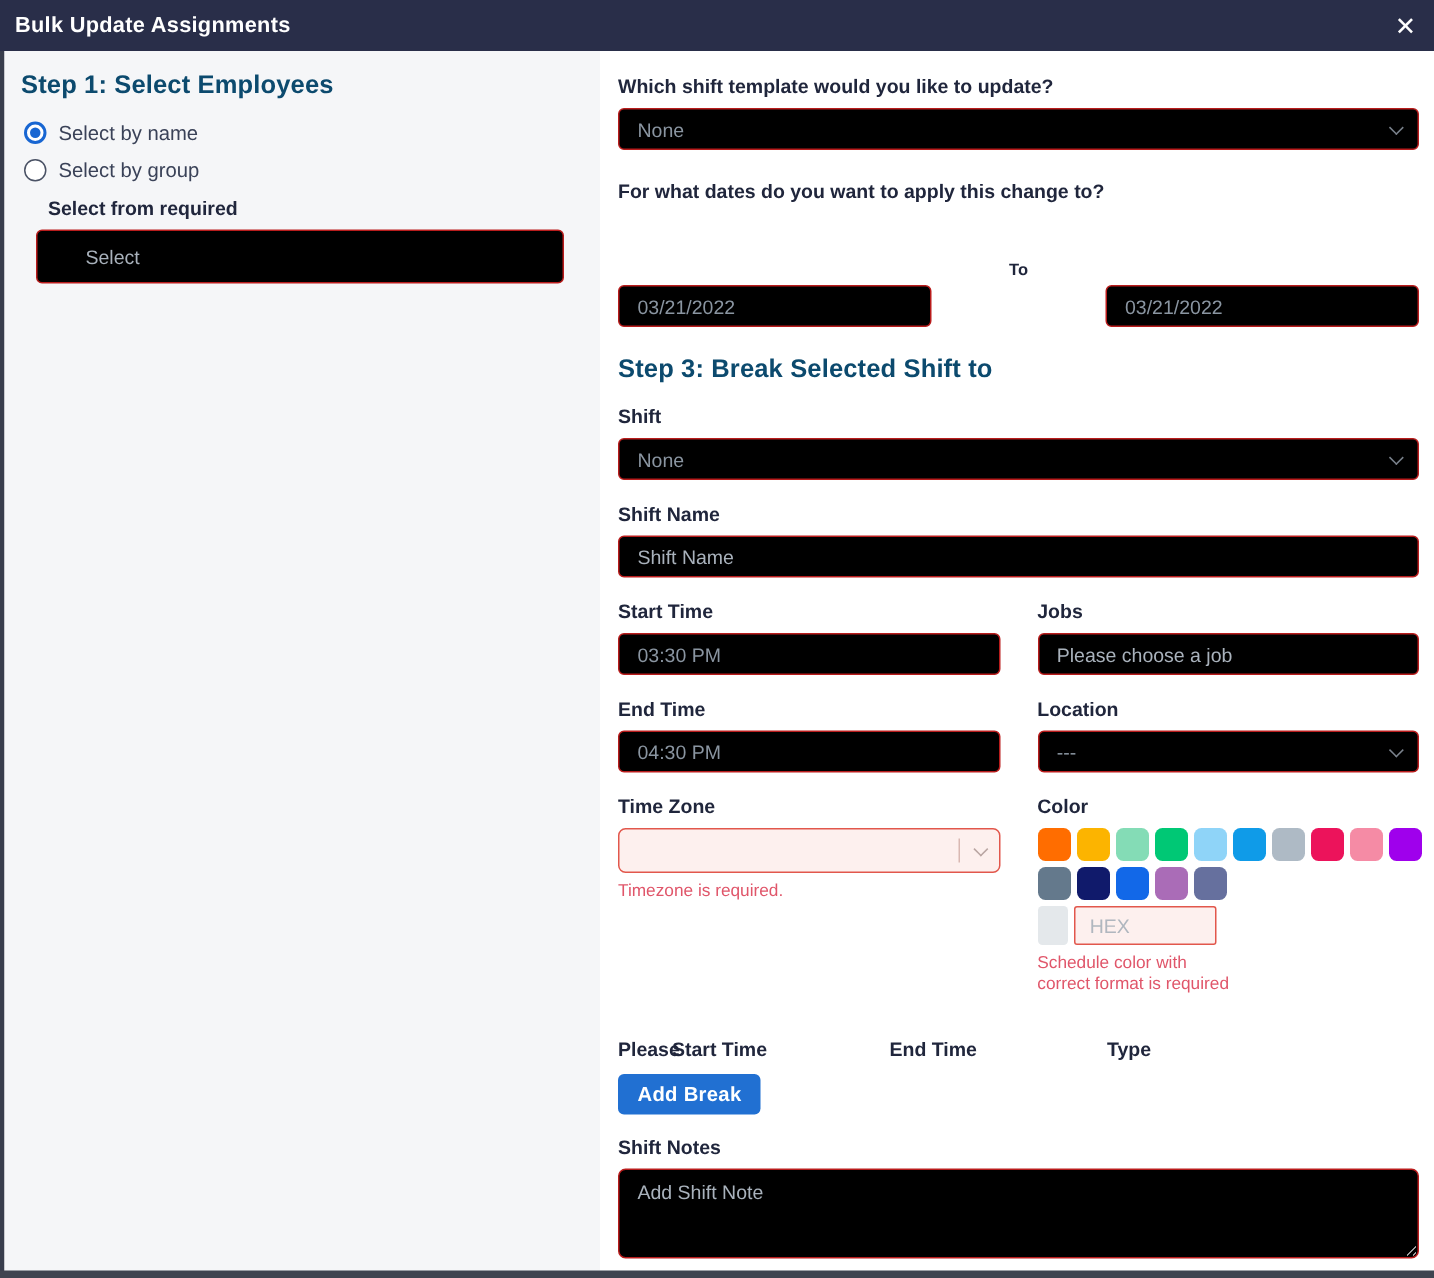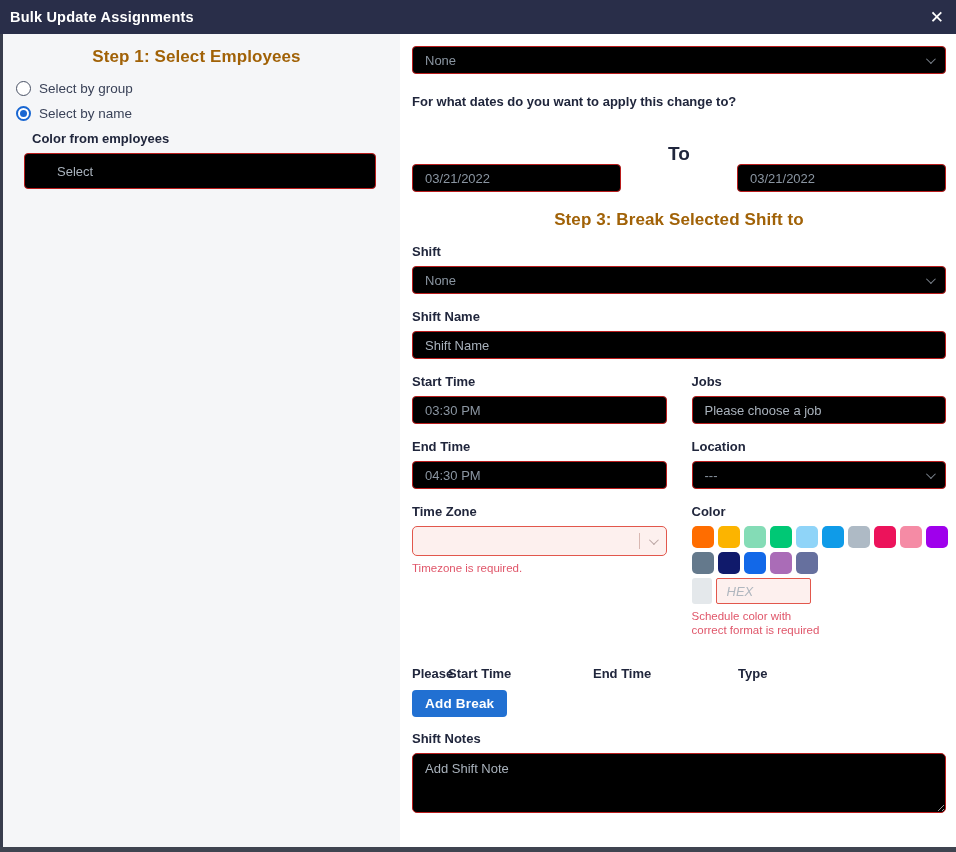--- a/index.html
+++ b/index.html
@@ -19,21 +19,21 @@
   .mtitle { font-size:14.5px; font-weight:700; letter-spacing:.2px; }
   .mclose { font-size:17px; color:#fff; cursor:pointer; line-height:1; font-weight:400; }
 
   
   .mbody { flex:1 1 auto; display:flex; min-height:0; border-left:3px solid #383d4d; }
   .left-panel {
     width:397px; flex:0 0 397px; background:#f5f6f8; padding:13px 21px 0 11px;
   }
   .right-panel { flex:1 1 auto; background:#fff; padding:12px 10px 0 12px; }
 
-  h2.step-heading { font-size:17px; font-weight:700; color:#a16207; margin-bottom:14px; letter-spacing:.1px;text-align:center; }
+  h2.step-heading { font-size:17px; font-weight:700; color:#0c4a6e; margin-bottom:14px; letter-spacing:.1px; }
 
   
   .radio-row { display:flex; align-items:center; gap:8px; margin:6px 0 10px 2px; cursor:pointer; }
   .radio { width:15px; height:15px; border-radius:50%; border:1.5px solid #4a5265; background:#fff; position:relative; flex:0 0 auto; }
   .radio.checked { border:2px solid #1866d2; }
   .radio.checked::after { content:""; position:absolute; left:2px; top:2px; width:7px; height:7px; border-radius:50%; background:#1866d2; }
   .radio-label { font-size:13.5px; color:#3a4258; }
 
   .field-label { font-size:13px; font-weight:700; color:#20263c; margin-bottom:7px; display:block; }
   .left-panel .field-label { margin-left:18px; margin-top:6px; }
@@ -48,42 +48,42 @@
   .employees-select { margin-left:10px; width:352px; height:36px; border-radius:4px;padding-left:32px; }
 
   .select-box { height:28px; display:flex; align-items:center; justify-content:space-between; padding:0 12px; cursor:pointer; }
   .chev { width:7px; height:7px; border-right:1.6px solid #7a828c; border-bottom:1.6px solid #7a828c; transform:rotate(45deg) translateY(-2px); flex:0 0 auto; }
 
   .q-label { margin-top:4px; }
   .mb-lg { margin-bottom:20px; } .mb-md { margin-bottom:15px; }
 
   .date-row { display:flex; align-items:center; margin-bottom:18px; }
   .date-input { width:209px; flex:0 0 209px;margin-top:48px; }
-  .to-label { flex:1 1 auto; text-align:center; font-size:19px; font-weight:700; color:#20263c; }
+  .to-label { flex:1 1 auto; text-align:center; font-size:11px; font-weight:700; color:#20263c; }
 
   .row2 { display:flex; gap:25px; }
   .row2 > .col { flex:1 1 0; min-width:0; }
 
   
   .tz-select {
     height:30px; background:#fdf0ee; border:1.5px solid #e2574c; border-radius:5px;
     display:flex; align-items:center; justify-content:flex-end; padding:0 10px; gap:9px; cursor:pointer;
   }
   .tz-divider { width:1px; height:16px; background:#d9b8b2; }
   .tz-select .chev { border-color:#b9a5a2; }
   .error-text { font-size:11.5px; color:#e0566a; margin-top:5px; line-height:1.25; }
 
   
   .swatch-row { display:flex; gap:4px; margin-bottom:4px; }
   .swatch { width:22px; height:22px; border-radius:5px; cursor:pointer; flex:0 0 auto; }
   .hex-row { display:flex; align-items:center; gap:4px; margin-top:3px; }
   .hex-preview { width:20px; height:26px; background:#e4e8eb; border-radius:3px; flex:0 0 auto; }
   .hex-input {
     width:95px; height:26px; background:#fdf0ee; border:1.5px solid #e2574c; border-radius:2px;
-    padding:0 10px; font-size:13px; color:#6d28d9; font-family:inherit; outline:none;font-style:italic;
+    padding:0 10px; font-size:13px; color:#6d28d9; font-family:inherit; outline:none;
   }
   .hex-input::placeholder { color:#b0b7bf; opacity:1; }
 
   
   .break-section { margin-top:28px; }
   .break-headers { display:flex; font-size:13px; font-weight:700; color:#20263c; margin-bottom:9px; }
   .bh-break { width:36px; } .bh-start { width:145px; } .bh-end { width:145px; } .bh-type { flex:1; }
   .add-break-btn {
     background:#2170d2; color:#fff; border:none; border-radius:4px; font-family:inherit;
     font-size:13.5px; font-weight:700; padding:6px 13px; cursor:pointer; letter-spacing:.2px;
@@ -106,35 +106,36 @@
     <span class="mtitle">Bulk Update Assignments</span>
     <span class="mclose">✕</span>
   </div>
 
   <div class="mbody">
 
     <div class="left-panel">
       <h2 class="step-heading">Step 1: Select Employees</h2>
 
       <div class="radio-row">
+        <span class="radio checked"></span>
+        <span class="radio-label">Select by name</span>
+      </div>
+      <div class="radio-row">
         <span class="radio"></span>
         <span class="radio-label">Select by group</span>
       </div>
-      <div class="radio-row">
-        <span class="radio checked"></span>
-        <span class="radio-label">Select by name</span>
-      </div>
-
-      <label class="field-label">Color from employees</label>
+
+      <label class="field-label">Select from required</label>
       <input class="text-input employees-select" placeholder="Select" style="">
     </div>
 
     <div class="right-panel">
 
 
+      <label class="field-label q-label">Which shift template would you like to update?</label>
       <div class="select-box mb-lg">
         <span>None</span>
         <span class="chev"></span>
       </div>
 
       <label class="field-label">For what dates do you want to apply this change to?</label>
       <div class="date-row">
         <input class="text-input date-input" value="03/21/2022" style="">
         <span class="to-label">To</span>
         <input class="text-input date-input" value="03/21/2022" style="">

